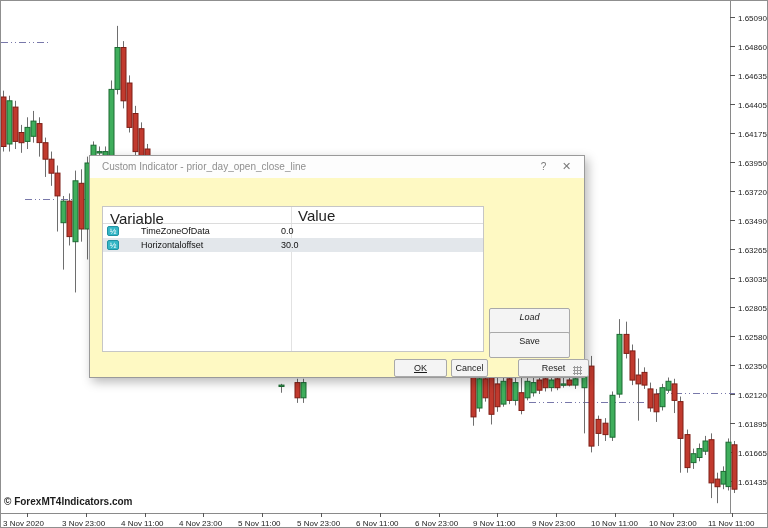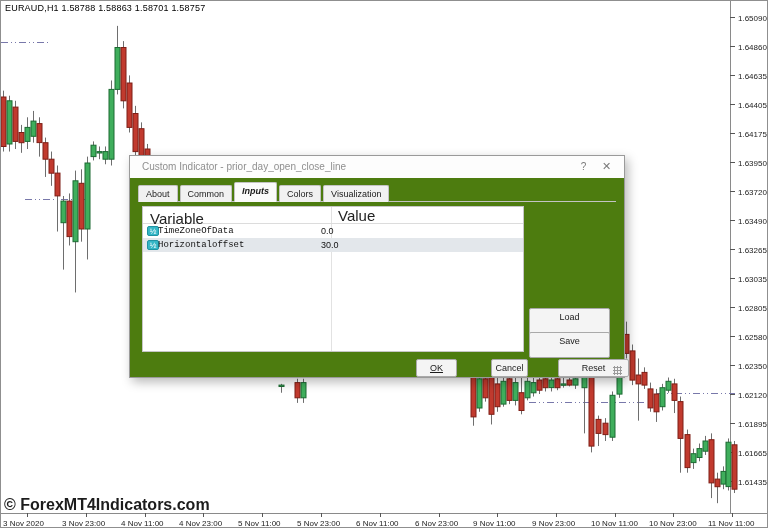--- a/index.html
+++ b/index.html
@@ -1,25 +1,25 @@
 <!DOCTYPE html>
 <html><head>
 <meta charset="utf-8">
 <style>
   html,body{margin:0;padding:0;background:#d8d8d8;font-family:"Liberation Sans",sans-serif;}
   .screen{position:relative;width:768px;height:528px;background:#ffffff;border:1px solid #8f8f8f;
           box-sizing:border-box;overflow:hidden;}
   #chart-svg{position:absolute;left:0;top:0;width:768px;height:528px;
              font-family:"Liberation Sans",sans-serif;}
   .quote-line{position:absolute;left:4px;top:2px;font-size:9px;color:#000;letter-spacing:.2px;}
-  .watermark{position:absolute;left:3px;top:495px;font-size:16px;font-weight:700;color:#1c1c1c;}
+  .watermark{position:absolute;left:3px;top:495px;font-size:10px;font-weight:700;color:#1c1c1c;}
 
   
-  .dialog{position:absolute;left:88px;top:154px;width:496px;height:223px;background:#4d7c0f;
-          border:1px solid #9a9a9a;box-shadow:3px 4px 10px rgba(0,0,0,.28);box-sizing:border-box;margin-left:40px;}
+  .dialog{position:absolute;left:88px;top:154px;width:496px;height:223px;background:#fef9c3;
+          border:1px solid #9a9a9a;box-shadow:3px 4px 10px rgba(0,0,0,.28);box-sizing:border-box;}
   .titlebar{position:absolute;left:0;top:0;right:0;height:22px;background:#fdfdfd;}
   .dlg-title{position:absolute;left:12px;top:5px;font-size:10px;color:#8f8f8f;}
   .dlg-btn{position:absolute;top:3px;width:17px;height:15px;text-align:center;font-size:10px;
            line-height:15px;color:#7a7a7a;cursor:default;}
   .help-btn{right:32px;}
   .close-btn{right:9px;font-size:11px;}
 
   .tabstrip{position:absolute;left:8px;top:26px;right:8px;display:flex;align-items:flex-end;
             border-bottom:1px solid #c3c3c3;height:19px;}
   .tab{border:1px solid #c3c3c3;border-bottom:none;background:#f1f1f1;color:#1b1b1b;
@@ -32,28 +32,28 @@
                border:1px solid #c6c6c6;box-sizing:border-box;overflow:hidden;}
   .col-divider{position:absolute;left:188px;top:0;bottom:0;width:1px;background:#e2e2e2;}
   .t-header{position:relative;height:16px;border-bottom:1px solid #dcdcdc;font-size:15px;color:#222;}
   .t-header .h1{position:absolute;left:7px;top:3px;}
   .t-header .h2{position:absolute;left:195px;top:0;}
   .t-row{position:relative;height:14px;font-size:9px;color:#111;}
   .t-row.selected{background:#e3e7eb;}
   .param-icon{position:absolute;left:4px;top:2px;width:12px;height:10px;background:#35b6c6;
               border:1px solid #1f93a3;border-radius:2px;color:#fff;font-size:8px;line-height:10px;
               text-align:center;box-sizing:border-box;}
-  .p-name{position:absolute;left:15px;top:2px;font-family:Liberation Mono, monospace;}
+  .p-name{position:absolute;left:38px;top:2px;}
   .p-value{position:absolute;left:178px;top:2px;}
 
   .btn{position:absolute;background:#f4f4f4;border:1px solid #a9a9a9;border-radius:2px;
        font-size:9px;color:#1b1b1b;text-align:center;line-height:16px;box-sizing:border-box;}
-  .load-btn{left:399px;top:152px;width:81px;height:28px;}
+  .load-btn{left:399px;top:152px;width:81px;height:28px;font-style:italic;}
   .save-btn{left:399px;top:176px;width:81px;height:26px;}
-  .ok-btn{left:286px;top:203px;width:41px;height:18px;text-decoration:underline;}
+  .ok-btn{left:304px;top:203px;width:53px;height:18px;text-decoration:underline;}
   .cancel-btn{left:361px;top:203px;width:37px;height:18px;}
   .reset-btn{left:428px;top:203px;width:71px;height:18px;}
   .resize-grip{position:absolute;right:2px;bottom:2px;width:9px;height:9px;
                background-image:radial-gradient(#9a9a9a 1px,transparent 1.2px);
                background-size:3px 3px;}
 </style>
 </head>
 <body>
 
 <div class="screen">
@@ -404,37 +404,29 @@
       <g>
         <line x1="727.5" y1="437.4408000000015" x2="727.5" y2="489.4862000000014" stroke="#6e6e6e"></line>
         <rect x="725" y="441.2" width="5" height="44.4" fill="#3fae5c" stroke="#1c6b33" stroke-width="1"></rect>
       </g>
       <g>
         <line x1="733.5" y1="439.9796000000012" x2="733.5" y2="492.0250000000011" stroke="#6e6e6e"></line>
         <rect x="731" y="443.8" width="5" height="44.4" fill="#c13a2e" stroke="#7e1f16" stroke-width="1"></rect>
       </g>
     </svg>
 
-  <div class="quote-line">EURAUD,H1  1.58788 1.58863 1.58701 1.58757</div>
   <div class="watermark">© ForexMT4Indicators.com</div>
 
   <div class="dialog">
     <div class="titlebar">
       <span class="dlg-title">Custom Indicator - prior_day_open_close_line</span>
       <span class="dlg-btn help-btn">?</span>
       <span class="dlg-btn close-btn">✕</span>
     </div>
 
-    <div class="tabstrip">
-      <div class="tab">About</div>
-      <div class="tab">Common</div>
-      <div class="tab active">Inputs</div>
-      <div class="tab">Colors</div>
-      <div class="tab">Visualization</div>
-    </div>
 
     <div class="param-table">
       <div class="col-divider"></div>
       <div class="t-header">
         <span class="h1">Variable</span>
         <span class="h2">Value</span>
       </div>
       <div class="t-row">
         <span class="param-icon">½</span>
         <span class="p-name">TimeZoneOfData</span>

